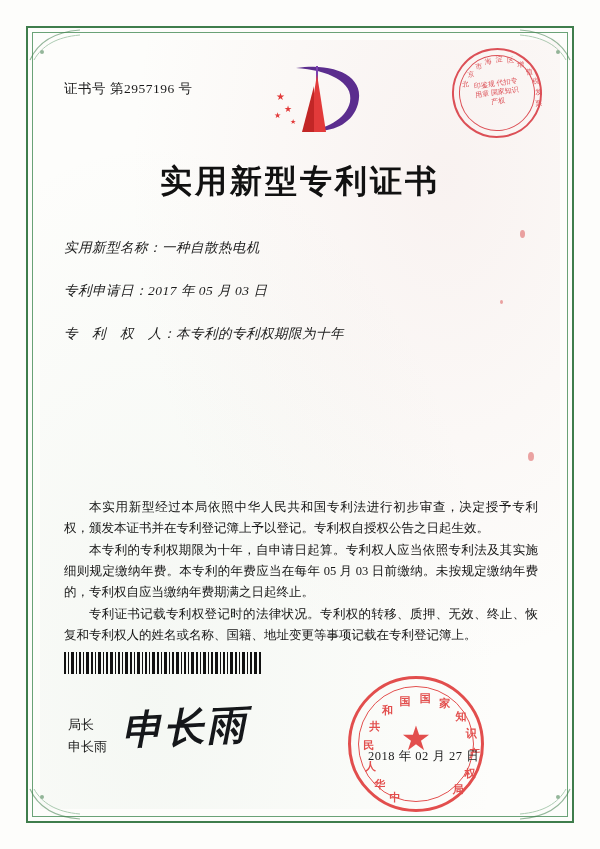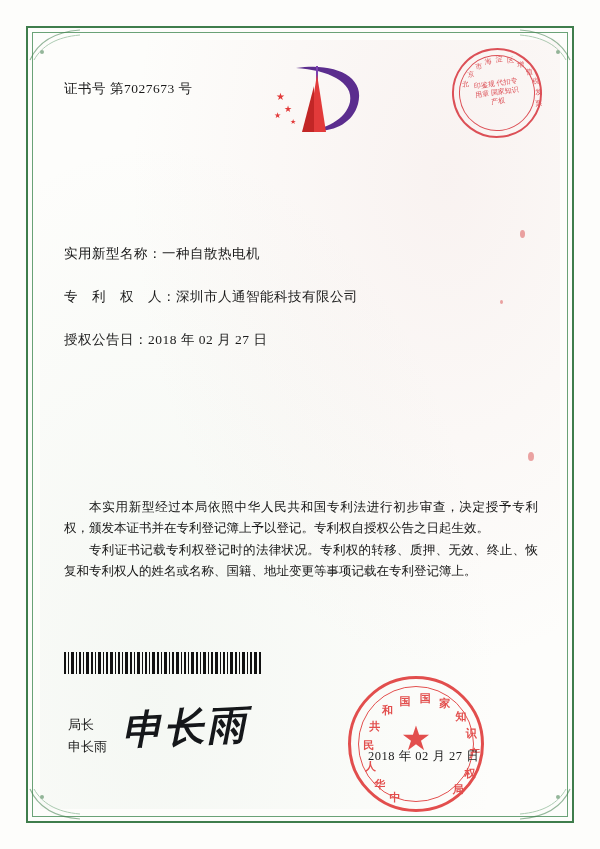--- a/index.html
+++ b/index.html
@@ -123,22 +123,23 @@
     font-size: 32px;
     font-weight: bold;
     letter-spacing: 3px;
     font-family: "DejaVu Serif", "Liberation Serif", serif;
     color: #111;
   }
 
   .fields {
     position: absolute;
     left: 64px;
-    top: 244px;
+    top: 238px;
     right: 60px;
+    font-style: italic;
   }
   .field-row {
     font-size: 13.5px;
     line-height: 20px;
     margin-bottom: 23px;
     color: #1b1b1b;
     white-space: nowrap;
   }
   .field-label {
     letter-spacing: 0.5px;
@@ -293,21 +294,21 @@
         <path d="M6 32 C14 18 28 9 52 7" fill="none" stroke="#6aa277" stroke-width="1"></path>
         <circle cx="14" cy="24" r="2" fill="#3f7d4c"></circle>
       </svg>
   </div>
 
   <div class="ink" style="left:520px; top:230px; width:5px; height:8px;"></div>
   <div class="ink" style="left:528px; top:452px; width:6px; height:9px;"></div>
   <div class="ink" style="left:500px; top:300px; width:3px; height:4px;"></div>
 
   <div style="position:absolute; left:64px; top:80px; font-size:13.5px; letter-spacing:0.5px;">
-    <span>证书号 第</span><span>7027673 号</span>
+    <span>证书号 第</span><span>2957196 号</span>
   </div>
 
   <div class="logo">
     <svg width="110" height="85" viewBox="0 0 110 85">
       <path d="M34 8 C72 2 104 16 96 44 C90 66 66 74 44 70 C62 70 84 60 88 42 C92 22 66 10 34 8 Z" fill="#5b2d8e"></path>
       <path d="M55 6 L55 72" stroke="#7a3fb0" stroke-width="2" fill="none"></path>
       <path d="M46 72 L55 14 L64 72 Z" fill="#e23a3a"></path>
       <path d="M40 72 L52 26 L52 72 Z" fill="#c22626"></path>
       <g fill="#e23a3a">
         <text x="14" y="40" font-size="10">★</text>
@@ -329,35 +330,37 @@
       <span style="transform:rotate(22deg) translate(0,-38px) rotate(-22deg)">区</span>
       <span style="transform:rotate(39deg) translate(0,-38px) rotate(-39deg)">增</span>
       <span style="transform:rotate(56deg) translate(0,-38px) rotate(-56deg)">值</span>
       <span style="transform:rotate(73deg) translate(0,-38px) rotate(-73deg)">税</span>
       <span style="transform:rotate(90deg) translate(0,-38px) rotate(-90deg)">发</span>
       <span style="transform:rotate(107deg) translate(0,-38px) rotate(-107deg)">票</span>
     </div>
     <div class="seal-center">印鉴规 代扣专用章 国家知识产权</div>
   </div>
 
+  <div class="title">实用新型专利证书</div>
 
   <div class="fields">
     <div class="field-row">
       <span class="field-label">实用新型名称：</span><span class="field-value">一种自散热电机</span>
     </div>
     <div class="field-row">
-      <span class="field-label">专　利　权　人：</span><span class="field-value">深圳市人通智能科技有限公司</span>
+      <span class="field-label">专利申请日：</span><span class="field-value">2017 年 05 月 03 日</span>
     </div>
     <div class="field-row">
-      <span class="field-label">授权公告日：</span><span class="field-value">2018 年 02 月 27 日</span>
+      <span class="field-label">专　利　权　人：</span><span class="field-value">本专利的专利权期限为十年</span>
     </div>
   </div>
 
   <div class="body-text">
     <p>本实用新型经过本局依照中华人民共和国专利法进行初步审查，决定授予专利权，颁发本证书并在专利登记簿上予以登记。专利权自授权公告之日起生效。</p>
+    <p>本专利的专利权期限为十年，自申请日起算。专利权人应当依照专利法及其实施细则规定缴纳年费。本专利的年费应当在每年 05 月 03 日前缴纳。未按规定缴纳年费的，专利权自应当缴纳年费期满之日起终止。</p>
     <p>专利证书记载专利权登记时的法律状况。专利权的转移、质押、无效、终止、恢复和专利权人的姓名或名称、国籍、地址变更等事项记载在专利登记簿上。</p>
   </div>
 
   <div class="barcode">
     <svg width="200" height="22" viewBox="0 0 200 22">
       <g fill="#111">
         <rect x="0" y="0" width="2" height="22"></rect>
           <rect x="4" y="0" width="1" height="22"></rect>
         <rect x="7" y="0" width="3" height="22"></rect>
           <rect x="12" y="0" width="1" height="22"></rect>

